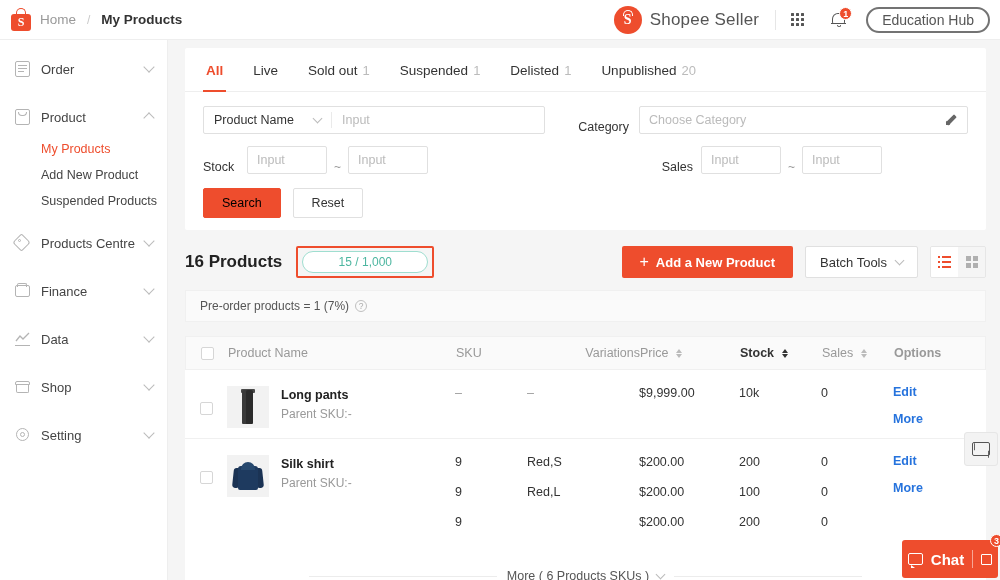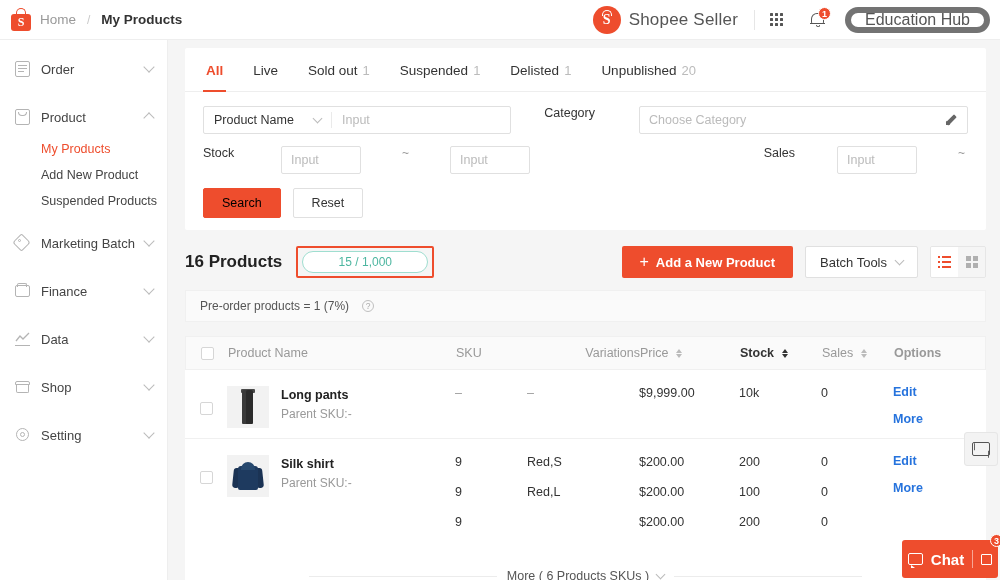--- a/index.html
+++ b/index.html
@@ -72,22 +72,22 @@
   .bell .base { position: absolute; top: 12px; left: 0px; width: 15px; height: 1.4px; background: #555; }
   .bell .clapper { position: absolute; top: 13.5px; left: 5.5px; width: 4px; height: 2.5px;
     border: 1.4px solid #555; border-top: none; border-radius: 0 0 4px 4px; }
   .badge {
     position: absolute; background: #ee4d2d; color: #fff; border-radius: 9px;
     font-size: 9px; line-height: 13px; min-width: 13px; height: 13px;
     text-align: center; padding: 0 3px; border: 1.5px solid #fff; font-weight: bold;
   }
   .bell-badge { top: 7px; right: 8px; }
   .edu-btn {
-    margin-left: 6px; height: 26px; padding: 0 14px; border: 6px solid #737373;
-    border-radius: 13px; background: #fff; font-size: 16px; color: #555;
+    margin-left: 6px; height: 26px; padding: 0 14px; border: 2px solid #737373;
+    border-radius: 13px; background: #fff; font-size: 14px; color: #555;
     display: flex; align-items: center; cursor: pointer;
   }
 
   
   .sidebar {
     position: absolute; top: 40px; left: 0; width: 168px; height: 540px;
     background: #fff; border-right: 1px solid #eeeeee; padding-top: 10px;
     z-index: 10;
   }
   .nav-item {
@@ -135,21 +135,21 @@
   .tab.active { color: #ee4d2d; font-weight: bold; }
   .tab .cnt { color: #bbb; font-size: 13px; margin-left: 5px; font-weight: normal; }
   .tab.active::after {
     content: ""; position: absolute; bottom: 0; left: 12px; right: 12px;
     height: 2px; background: #ee4d2d;
   }
 
   
   .filters { padding: 14px 18px 12px 18px; }
   .frow { display: flex; align-items: center; margin-bottom: 12px; }
-  .fcol { display: flex; align-items: flex-start; gap: 34px; }
+  .fcol { display: flex; align-items: flex-end; }
   .flabel { font-size: 12.5px; color: #333; width: 62px; text-align: right; margin-right: 10px; }
   .inp {
     height: 28px; border: 1px solid #e0e0e0; border-radius: 2px; background: #fff;
     display: flex; align-items: center; padding: 0 9px; font-size: 12.5px; color: #333;
   }
   .inp .ph { color: #bbbbbb; }
   .select-wrap {
     display: flex; align-items: center; height: 28px; border: 1px solid #e0e0e0;
     border-radius: 2px; width: 382px; background: #fff;
   }
@@ -206,21 +206,20 @@
   .listico .d { width: 2.5px; height: 2.5px; background: #ee4d2d; }
   .listico .b { width: 9px; height: 2px; background: #ee4d2d; }
   .gridico { display: grid; grid-template-columns: repeat(2, 5px); grid-template-rows: repeat(2, 5px); gap: 2px; }
   .gridico i { background: #b0b0b0; }
 
   
   .preorder {
     background: #fafafa; border: 1px solid #f0f0f0; height: 32px;
     display: flex; align-items: center; padding: 0 14px; font-size: 12px; color: #555;
     margin-bottom: 14px;
-    gap: 7px;
   }
   .qmark {
     width: 12px; height: 12px; border: 1px solid #c0c0c0; border-radius: 50%;
     font-size: 8.5px; color: #aaa; display: inline-flex; align-items: center;
     justify-content: center; margin-left: 6px; cursor: pointer;
   }
 
   
   .tbl { background: #fff; }
   .thead {
@@ -373,21 +372,21 @@
     <div class="sub-item active">My Products</div>
     <div class="sub-item">Add New Product</div>
     <div class="sub-item">Suspended Products</div>
     <div class="nav-gap"></div>
 
     <div class="nav-item">
       <span class="nico">
         <span class="ic-tag"></span>
           <span class="ic-tag-dot"></span>
       </span>
-      <span class="nlabel">Marketing Batch</span>
+      <span class="nlabel">Products Centre</span>
       <span class="chev"></span>
     </div>
     <div class="nav-gap"></div>
 
     <div class="nav-item">
       <span class="nico">
         <span class="ic-wallet"></span>
           <span class="ic-wallet-f"></span>
       </span>
       <span class="nlabel">Finance</span>

